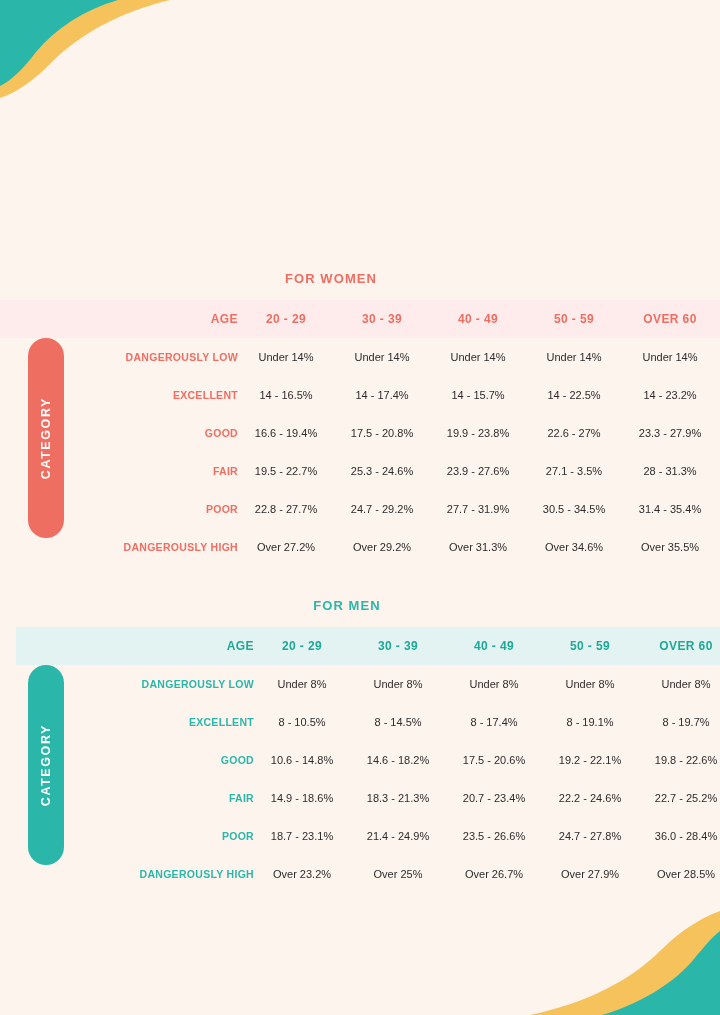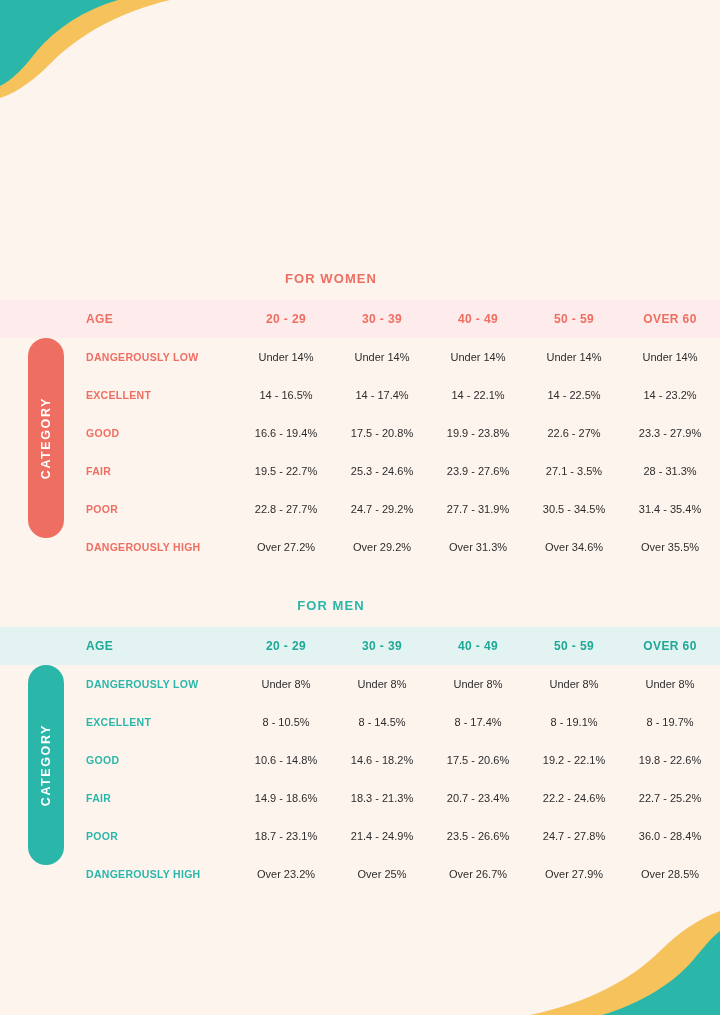--- a/index.html
+++ b/index.html
@@ -50,21 +50,21 @@
     color: #f6c25c;
   }
 
   
   .section {
     position: absolute;
     left: 0;
     width: 662px;
   }
   .section-women { top: 255px; }
-  .section-men   { top: 582px; }
+  .section-men   { top: 582px; padding-left: 16px; }
 
   .section-title {
     text-align: center;
     font-size: 13px;
     font-weight: bold;
     letter-spacing: 1.1px;
     padding: 16px 0 14px 0;
   }
   .women .section-title { color: #ef6e62; }
   .men   .section-title { color: #2ab7a9; }
@@ -88,21 +88,21 @@
 
   .cell {
     font-size: 11px;
     text-align: center;
     box-sizing: border-box;
   }
   .cell-spacer { width: 86px; flex: 0 0 86px; }
   .cell-label {
     width: 152px;
     flex: 0 0 152px;
-    text-align: left;
+    text-align: right;
     font-size: 10.5px;
     font-weight: bold;
     letter-spacing: 0.3px;
   }
   .cell-val {
     width: 96px;
     flex: 0 0 96px;
     color: #2c2c2c;
     font-size: 11px;
   }
@@ -183,21 +183,21 @@
         <div class="cell cell-val">Under 14%</div>
         <div class="cell cell-val">Under 14%</div>
         <div class="cell cell-val">Under 14%</div>
         <div class="cell cell-val">Under 14%</div>
       </div>
       <div class="row">
         <div class="cell cell-spacer"></div>
         <div class="cell cell-label">EXCELLENT</div>
         <div class="cell cell-val">14 - 16.5%</div>
         <div class="cell cell-val">14 - 17.4%</div>
-        <div class="cell cell-val">14 - 22.1%</div>
+        <div class="cell cell-val">14 - 15.7%</div>
         <div class="cell cell-val">14 - 22.5%</div>
         <div class="cell cell-val">14 - 23.2%</div>
       </div>
       <div class="row">
         <div class="cell cell-spacer"></div>
         <div class="cell cell-label">GOOD</div>
         <div class="cell cell-val">16.6 - 19.4%</div>
         <div class="cell cell-val">17.5 - 20.8%</div>
         <div class="cell cell-val">19.9 - 23.8%</div>
         <div class="cell cell-val">22.6 - 27%</div>

